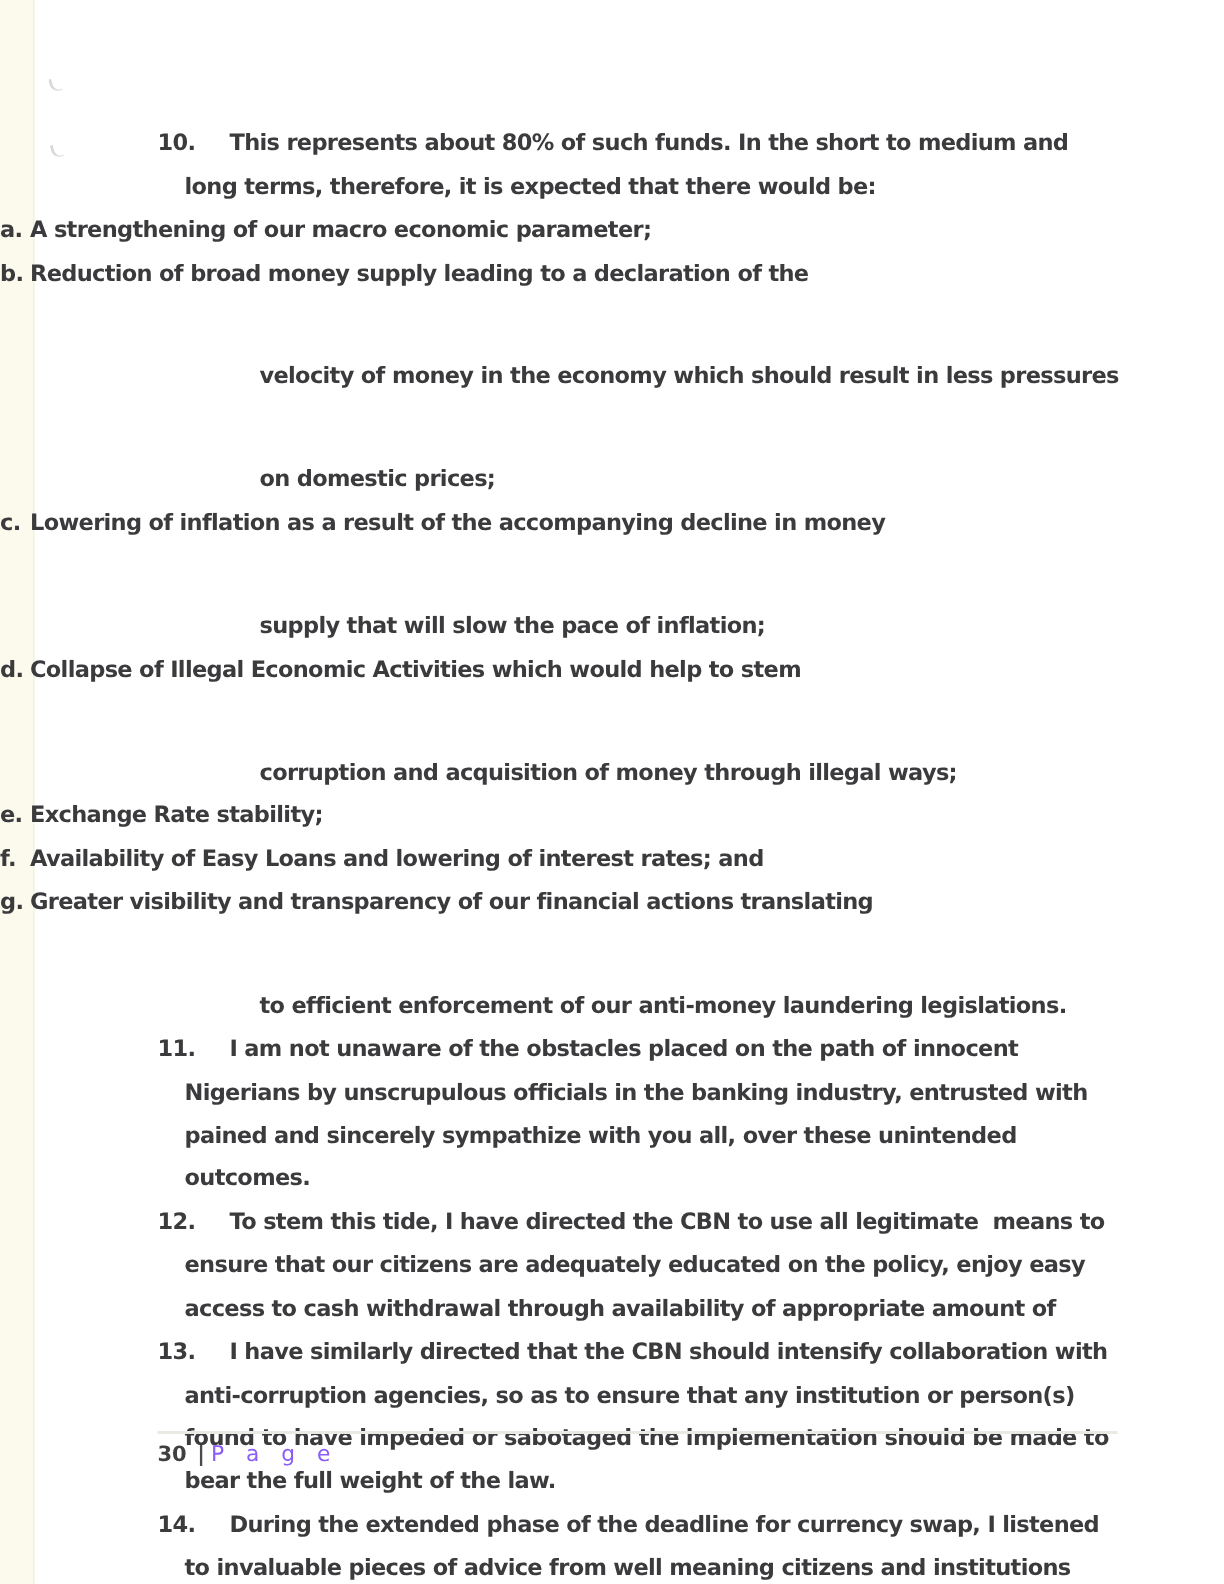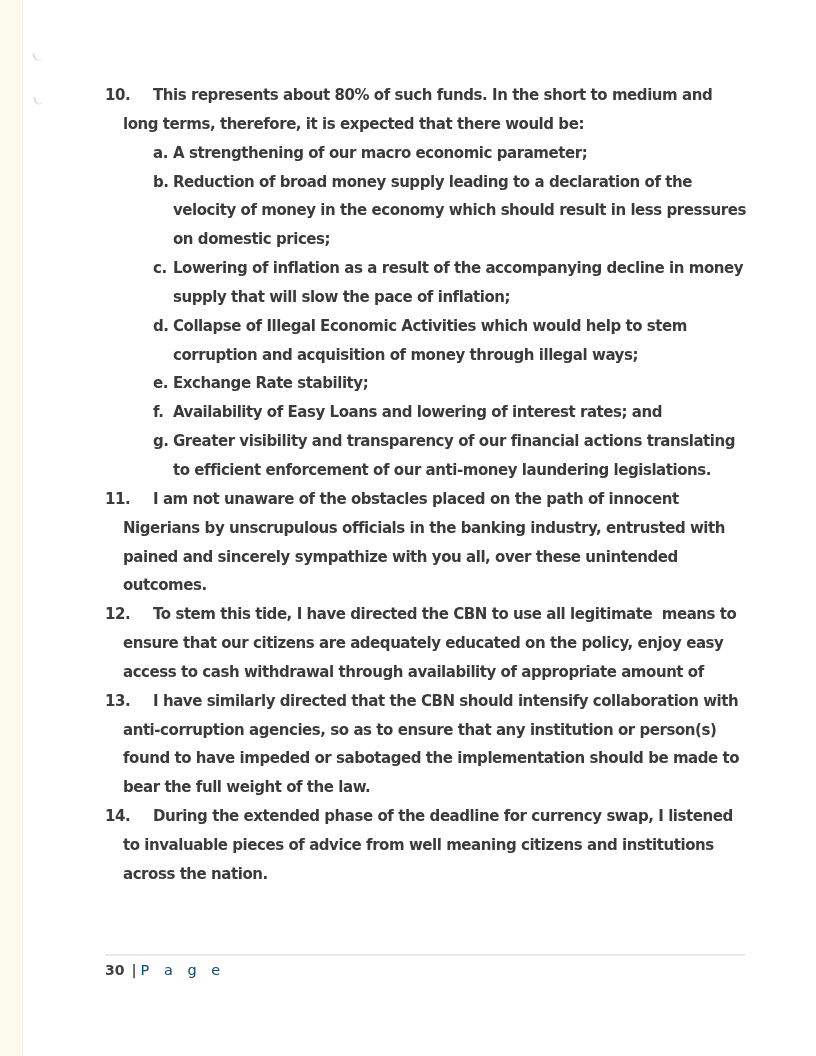--- a/index.html
+++ b/index.html
@@ -46,23 +46,23 @@
     letter-spacing: -0.45px;
   }
   .ln {
     height: 28.85px;
     line-height: 28.85px;
     white-space: pre;
   }
   .num-first { padding-left: 105px; }
   .num-first .marker { display: inline-block; width: 48px; }
   .num-cont  { padding-left: 123px; }
-  .sub-first { padding-left: 153px; }
+  .sub-first { }
   .sub-first .marker { display: inline-block; width: 20px; }
-  .sub-cont  { padding-left: 173px; }
+  .sub-cont  { padding-left: 173px; margin-top: 40px; }
 
   .footer-rule {
     position: absolute;
     left: 105px; top: 954px;
     width: 640px; height: 2px;
     background: #ebe9e4;
   }
   .footer {
     position: absolute;
     left: 105px; top: 958px;
@@ -74,21 +74,21 @@
   .pg-num {
     color: #404040;
     font-weight: bold;
   }
   .pg-sep {
     color: #4a4a4c;
     font-weight: bold;
     padding: 0 4px 0 7px;
   }
   .pg-word {
-    color: #0c4a6e;
+    color: #8b5cf6;
     font-weight: 400;
     letter-spacing: 5px;
     font-size: 14.5px;
   }
 </style>
 </head>
 <body>
 
 <div class="page">
   <div class="paper-edge"></div>

